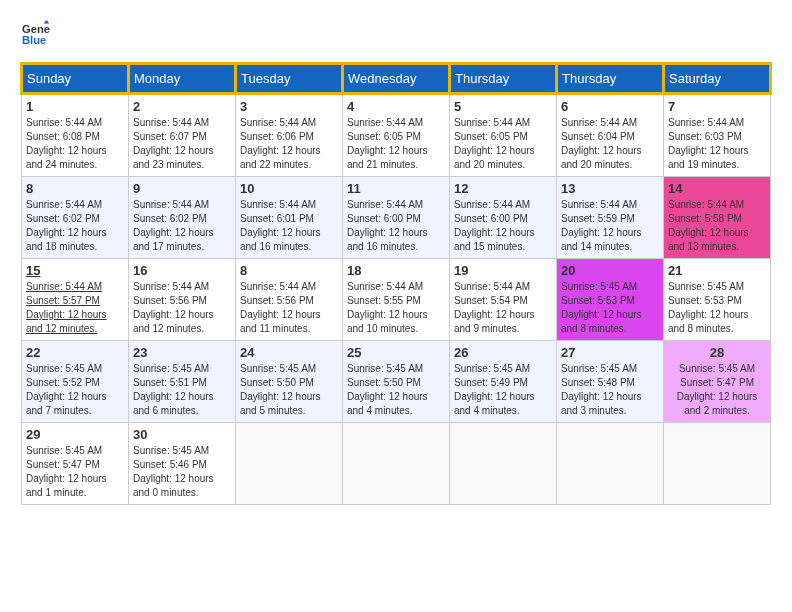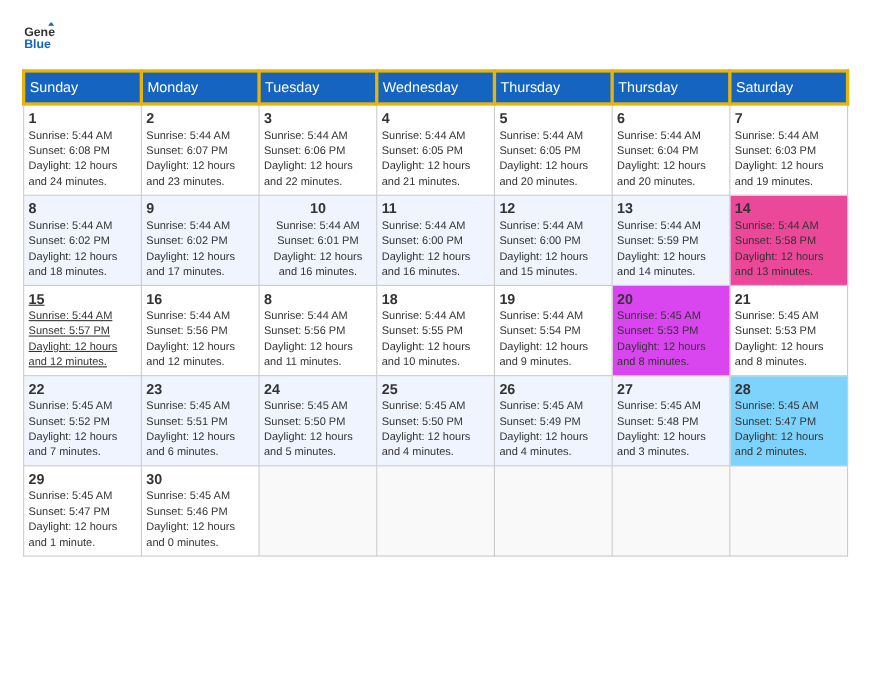--- a/index.html
+++ b/index.html
@@ -176,21 +176,21 @@
 Daylight: 12 hours
 and 18 minutes.</div>
         </td>
         <td style="background: rgb(240, 244, 255);">
           <span class="day-num">9</span>
           <div class="day-info" style="white-space: pre-line;">Sunrise: 5:44 AM
 Sunset: 6:02 PM
 Daylight: 12 hours
 and 17 minutes.</div>
         </td>
-        <td style="background: rgb(240, 244, 255); text-align: center;">
+        <td style="background: rgb(240, 244, 255);">
           <span class="day-num">10</span>
           <div class="day-info" style="white-space: pre-line;">Sunrise: 5:44 AM
 Sunset: 6:01 PM
 Daylight: 12 hours
 and 16 minutes.</div>
         </td>
         <td style="background: rgb(240, 244, 255);">
           <span class="day-num">11</span>
           <div class="day-info" style="white-space: pre-line;">Sunrise: 5:44 AM
 Sunset: 6:00 PM
@@ -306,21 +306,21 @@
 Daylight: 12 hours
 and 4 minutes.</div>
         </td>
         <td style="background: rgb(240, 244, 255);">
           <span class="day-num">27</span>
           <div class="day-info" style="white-space: pre-line;">Sunrise: 5:45 AM
 Sunset: 5:48 PM
 Daylight: 12 hours
 and 3 minutes.</div>
         </td>
-        <td style="background: #7dd3fc;">
+        <td style="background: #f0abfc; text-align: center;">
           <span class="day-num">28</span>
           <div class="day-info" style="white-space: pre-line;">Sunrise: 5:45 AM
 Sunset: 5:47 PM
 Daylight: 12 hours
 and 2 minutes.</div>
         </td>
       </tr>
       <tr>
         <td style="background: rgb(255, 255, 255);">
           <span class="day-num">29</span>

